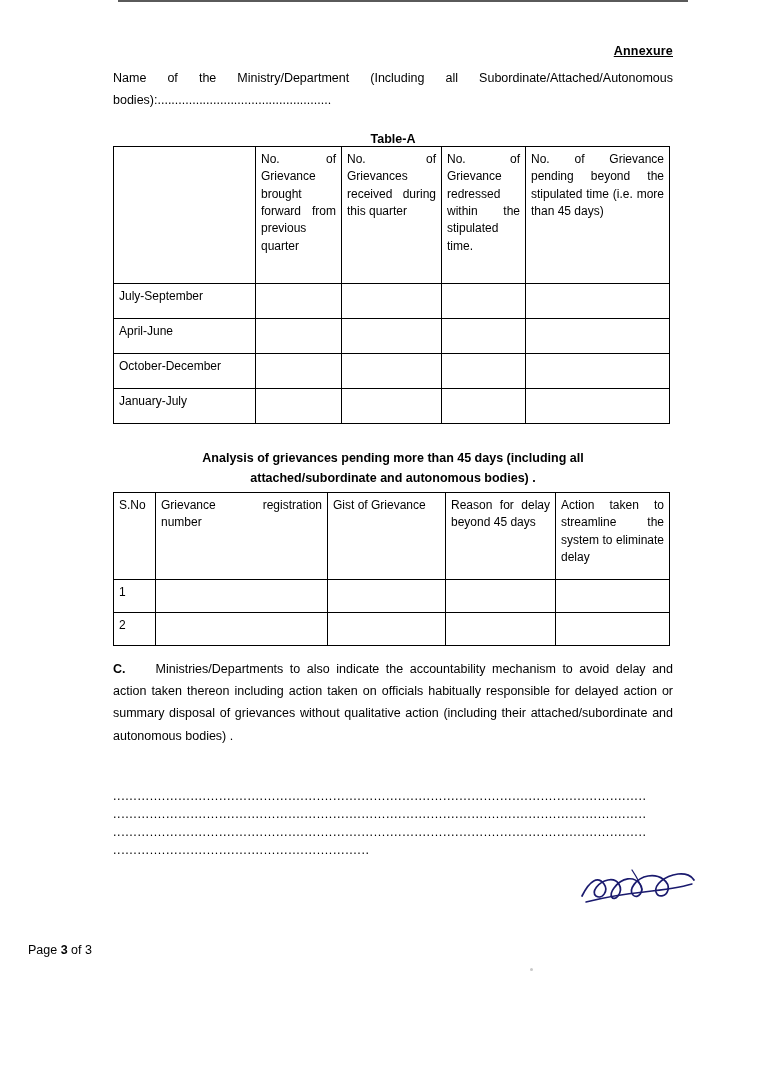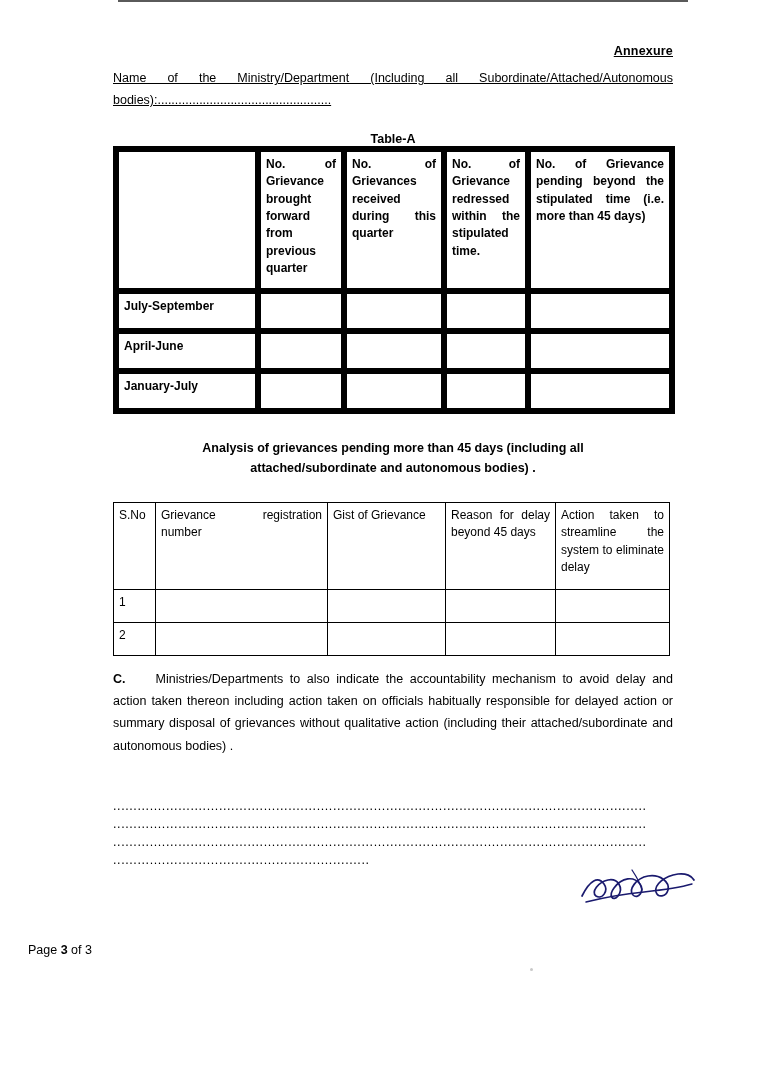--- a/index.html
+++ b/index.html
@@ -49,64 +49,62 @@
     font-weight: bold;
     font-size: 12.5px;
     text-decoration: underline;
     letter-spacing: 0.2px;
     margin-bottom: 10px;
   }
   .para-justify {
     text-align: justify;
     font-size: 12.5px;
     line-height: 1.75;
-    text-decoration: underline;
   }
   .center-bold {
     text-align: center;
     font-weight: bold;
     font-size: 12.5px;
   }
   .tableA-title {
     margin-top: 20px;
   }
   table {
     border-collapse: collapse;
     font-size: 12px;
     table-layout: fixed;
   }
   table.tbl-a {
     width: 556px;
     margin-left: 0px;
   }
   table.tbl-a td {
-    border: 6px solid #000000;
+    border: 1px solid #000000;
     vertical-align: top;
     padding: 4px 5px 4px 5px;
     line-height: 1.45;
-    font-weight: bold;
   }
   table.tbl-a td.head {
     text-align: justify;
     text-align-last: left;
   }
   table.tbl-a tr.data td {
     height: 26px;
   }
   .tbl-b-title {
     margin-top: 30px;
   }
   .tbl-b-subtitle {
     margin-top: 24px;
     line-height: 1.6;
     padding: 0 38px;
   }
   table.tbl-b {
     width: 556px;
-    margin-top: 24px;
+    margin-top: 4px;
     padding-left: 25px;
   }
   table.tbl-b td {
     border: 1px solid #000000;
     vertical-align: top;
     padding: 4px 5px 4px 5px;
     line-height: 1.45;
   }
   table.tbl-b td.head {
     text-align: justify;
@@ -209,20 +207,27 @@
           <td></td>
         </tr>
         <tr class="data">
           <td>April-June</td>
           <td></td>
           <td></td>
           <td></td>
           <td></td>
         </tr>
         <tr class="data">
+          <td>October-December</td>
+          <td></td>
+          <td></td>
+          <td></td>
+          <td></td>
+        </tr>
+        <tr class="data">
           <td>January-July</td>
           <td></td>
           <td></td>
           <td></td>
           <td></td>
         </tr>
       </tbody>
     </table>
 
     <div class="center-bold tbl-b-subtitle">Analysis of grievances pending more than 45 days (including all attached/subordinate and autonomous bodies) .</div>

